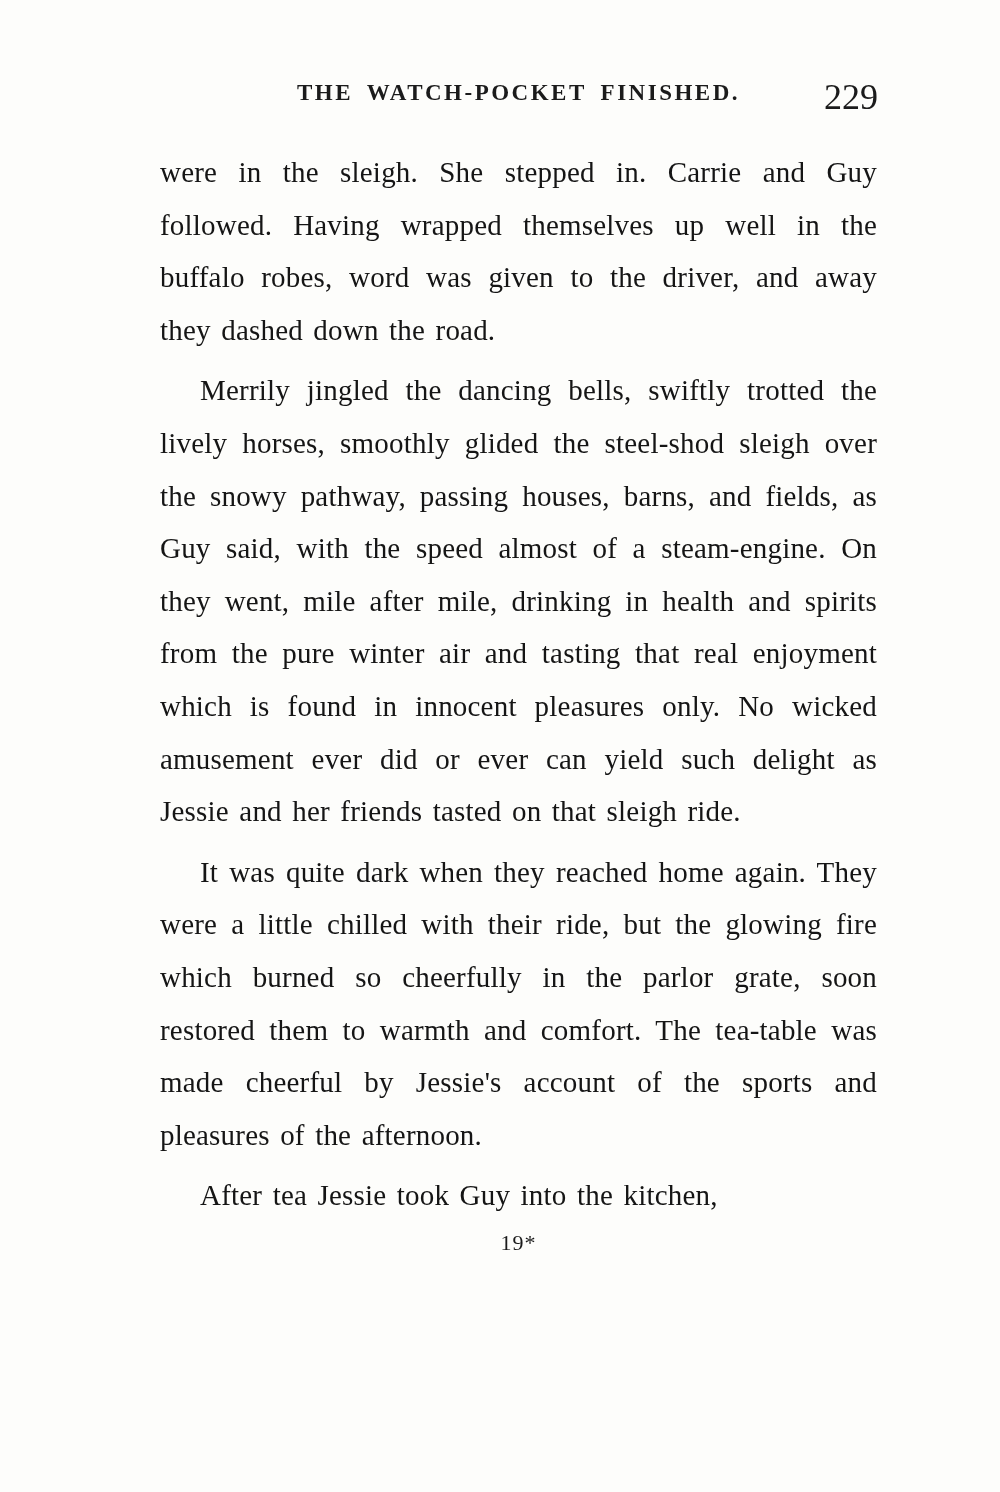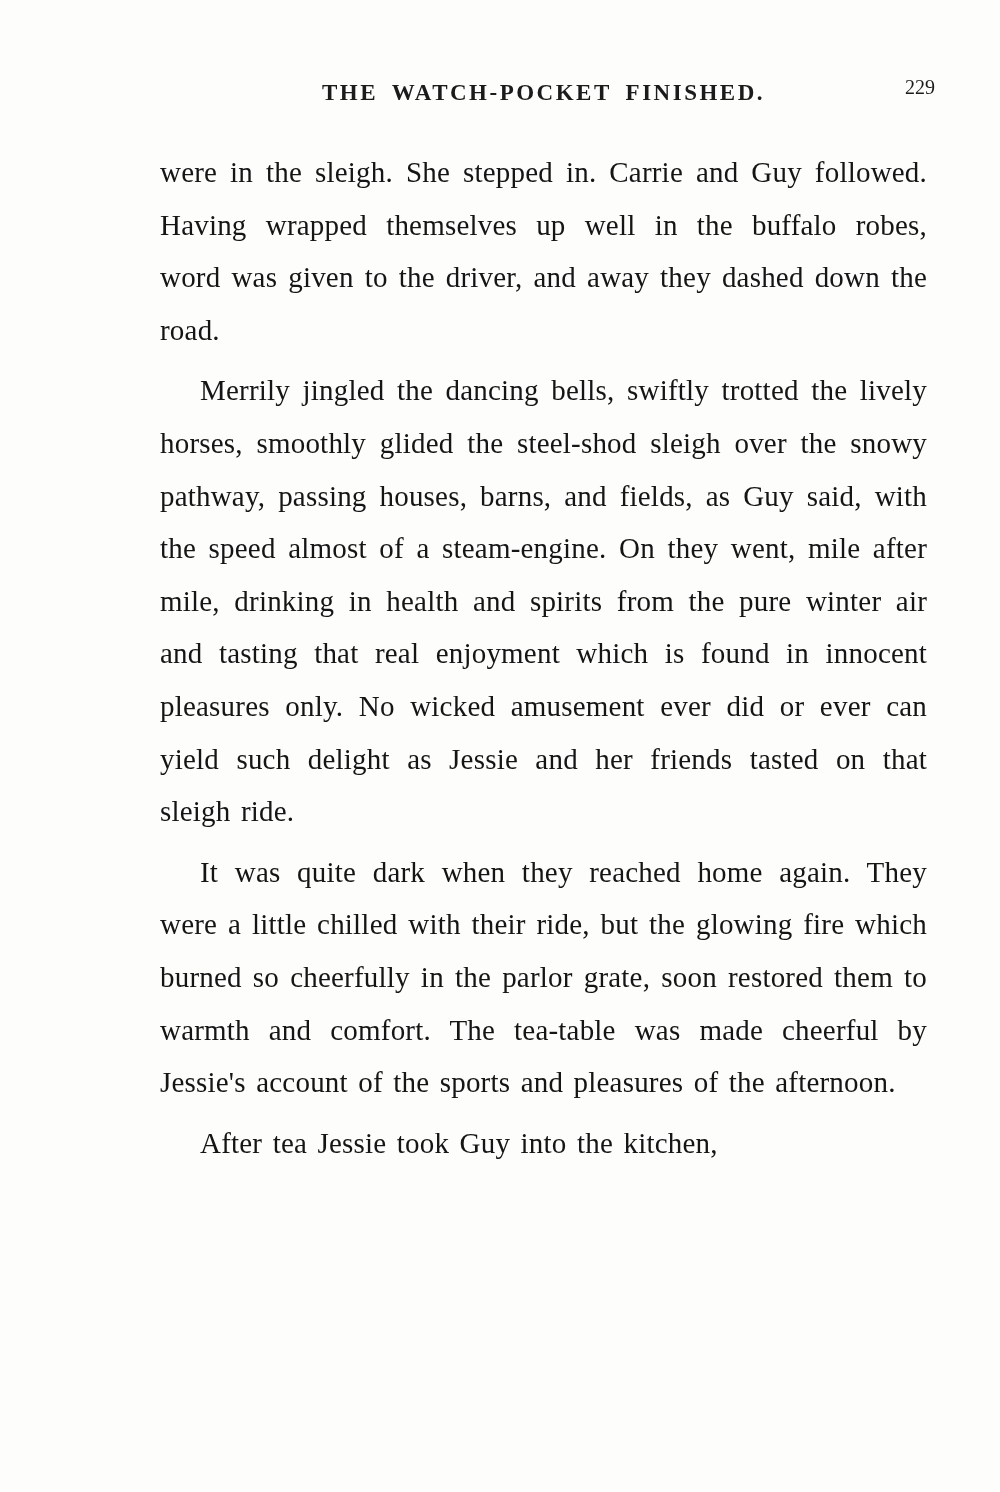--- a/index.html
+++ b/index.html
@@ -8,44 +8,44 @@
     background: #fbfbf9;
   }
   .page {
     position: relative;
     width: 1000px;
     height: 1492px;
     box-sizing: border-box;
     background: #fdfdfb;
     color: #151515;
     font-family: "Liberation Serif", "DejaVu Serif", serif;
-    padding: 80px 65px 0 152px;
+    padding: 80px 115px 0 152px;
     overflow: hidden;
   }
   .running-header {
     position: relative;
     height: 40px;
     margin-bottom: 26px;
   }
   .running-title {
     position: absolute;
     left: 0;
     right: 0;
     text-align: center;
     font-size: 23px;
     font-weight: bold;
     letter-spacing: 2.5px;
     word-spacing: 6px;
     color: #1b1b1b;
   }
   .page-number {
     position: absolute;
-    right: 0;
+    right: 7px;
     top: -4px;
-    font-size: 20px;
+    font-size: 36px;
     color: #1b1b1b;
   }
   .body-text p {
     margin: 8px;
     font-size: 29px;
     line-height: 52.6px;
     text-align: justify;
     word-spacing: 3px;
     letter-spacing: 0.2px;
   }
@@ -70,14 +70,15 @@
     <div class="page-number">229</div>
   </div>
 
   <div class="body-text">
     <p>were in the sleigh.  She stepped in.  Carrie and Guy followed.  Having wrapped themselves up well in the buffalo robes, word was given to the driver, and away they dashed down the road.</p>
     <p class="indent">Merrily jingled the dancing bells, swiftly trotted the lively horses, smoothly glided the steel-shod sleigh over the snowy pathway, passing houses, barns, and fields, as Guy said, with the speed almost of a steam-engine.  On they went, mile after mile, drinking in health and spirits from the pure winter air and tasting that real enjoyment which is found in innocent pleasures only.  No wicked amusement ever did or ever can yield such delight as Jessie and her friends tasted on that sleigh ride.</p>
     <p class="indent">It was quite dark when they reached home again.  They were a little chilled with their ride, but the glowing fire which burned so cheerfully in the parlor grate, soon restored them to warmth and comfort.  The tea-table was made cheerful by Jessie's account of the sports and pleasures of the afternoon.</p>
     <p class="indent">After tea Jessie took Guy into the kitchen,</p>
   </div>
 
+  <div class="signature-mark">19*</div>
 
 </div>
 
 </body></html>

